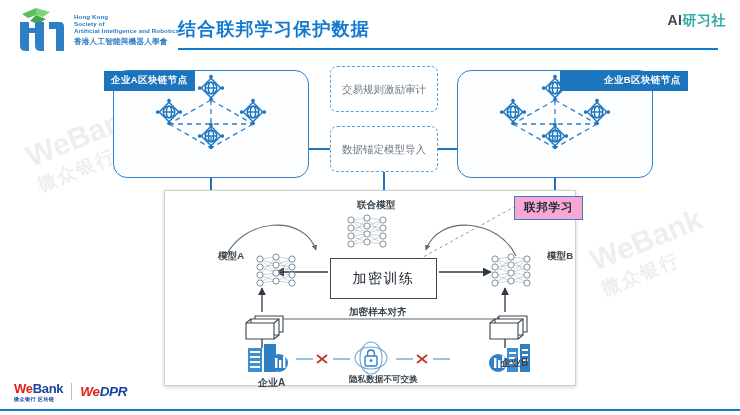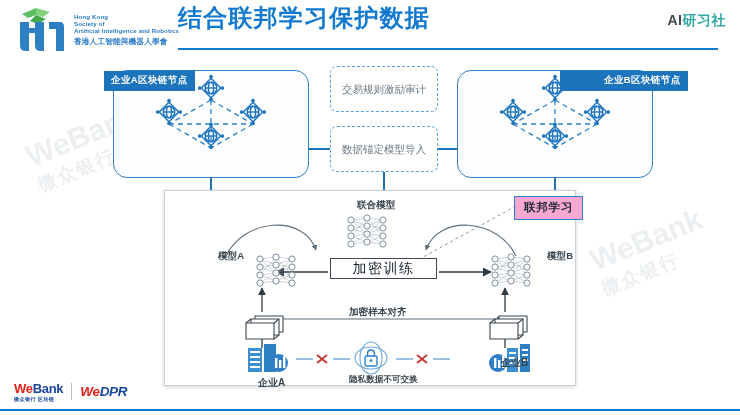--- a/index.html
+++ b/index.html
@@ -29,22 +29,22 @@
   
   #header { position:absolute; left:0; top:0; width:740px; height:58px; z-index:5; }
 
   #logo-block { position:absolute; left:16px; top:6px; display:flex; align-items:center; gap:6px; }
   #logo-mark { width:52px; height:46px; }
   #logo-text { line-height:1.12; padding-top:2px; }
   #logo-text .en { font-size:6.2px; font-weight:bold; color:#2b7cc4; letter-spacing:.1px; display:block; }
   #logo-text .cn { font-size:7.6px; font-weight:bold; color:#2b7cc4; letter-spacing:.2px; display:block; margin-top:3px;}
 
   #slide-title {
-    position:absolute; left:178px; top:2px;
-    font-size:24px; font-weight:bold; color:#1179d0;
+    position:absolute; left:178px; top:17px;
+    font-size:18px; font-weight:bold; color:#1179d0;
     letter-spacing:1.2px;
   }
 
   #brand-mark { position:absolute; right:14px; top:12px; font-size:14px; font-weight:bold; letter-spacing:.5px; }
   #brand-mark .ai { color:#41484f;margin-top:48px; }
   #brand-mark .cn { color:#35a9a5; }
 
   #header-rule { position:absolute; left:178px; top:48px; width:540px; height:2px; background:#1179d0; }
 
   
@@ -110,21 +110,21 @@
     position:absolute; left:514px; top:196px;
     background:#f9a8d4; border:1.4px solid #2f80c8;
     color:#1b2733; font-size:11.5px; font-weight:bold;
     padding:3px 9px 4px; letter-spacing:.8px; z-index:7;
   }
 
   .cap { position:absolute; font-size:9.6px; color:#3b464f; white-space:nowrap; z-index:6;padding-left:12px; }
   .cap-b { font-weight:bold; }
 
   #box-train {
-    position:absolute; left:330px; top:258px; width:107px; height:21px;
+    position:absolute; left:330px; top:258px; width:107px; height:41px;
     border:1px solid #3c4650; background:#ffffff;
     display:flex; align-items:center; justify-content:center;
     font-size:14px; color:#222b33; letter-spacing:1.5px; z-index:6;
   }
 
   .nn { position:absolute; z-index:5; }
   .dbs { position:absolute; z-index:5; }
   .bldg { position:absolute; z-index:5; }
   .lock { position:absolute; z-index:5; }
   .xmark { position:absolute; z-index:6; }

